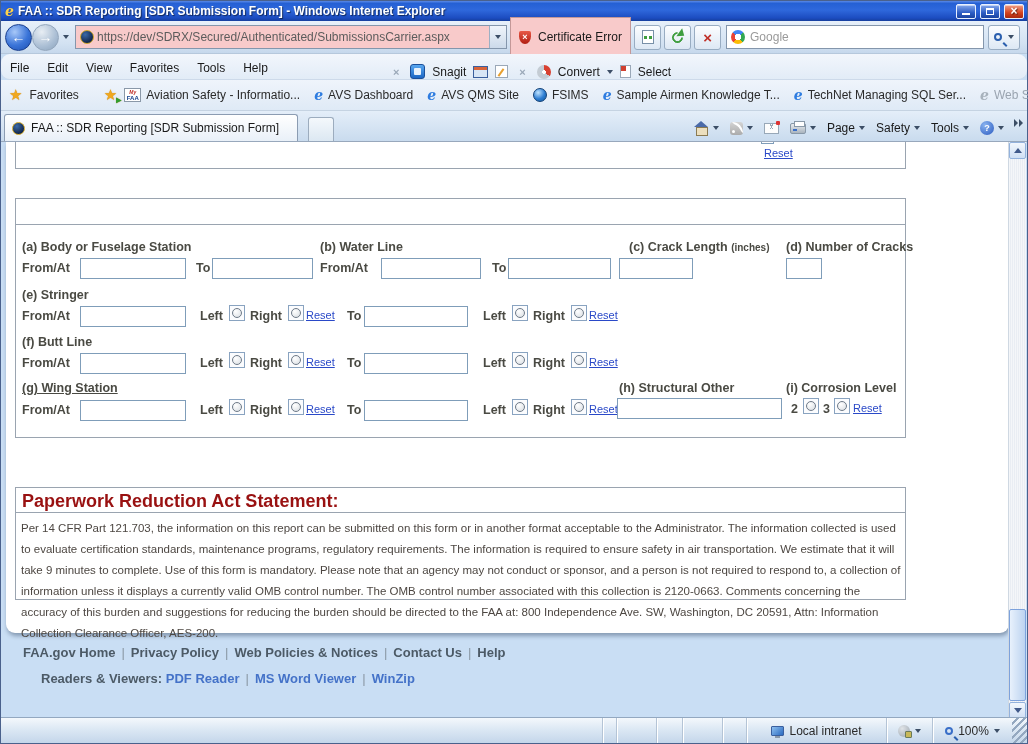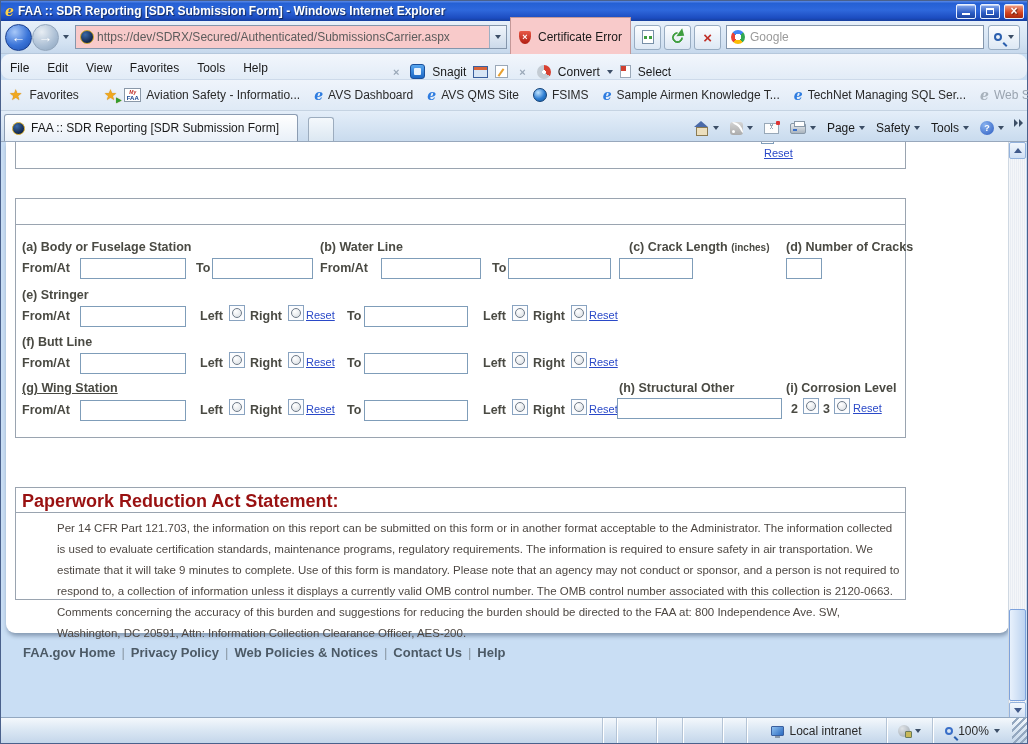--- a/index.html
+++ b/index.html
@@ -111,21 +111,21 @@
   .fbox { position:absolute; border:1px solid #9aa4b0; background:#fff; }
   .sec-title { font-size:15px; font-weight:bold; color:#991111; white-space:nowrap; }
   .hline { position:absolute; left:0; right:0; height:0; border-top:1px solid #9aa4b0; }
   .lbl { font-weight:bold; color:#4a4a43; font-size:12.5px; white-space:nowrap; }
   .lbl .unit { font-size:10px; }
   .txt { position:absolute; border:1px solid #7f9db9; height:21px; background:#fff; font:12px "Liberation Sans",sans-serif; padding:0 2px; }
   .rb { position:absolute; width:16px; height:16px; border:1px solid #89a3c0; background:#fbfcfe; display:flex; align-items:center; justify-content:center; }
   .rb i { width:10px; height:10px; border-radius:50%; border:1px solid #6e7a88; background:radial-gradient(circle at 35% 30%,#fff,#d8dde2); }
   .rlink { position:absolute; color:#2a49c8; text-decoration:underline; font-size:11px; white-space:nowrap; }
   .chk { position:absolute; width:13px; height:13px; border:1px solid #7f9db9; background:#fff; }
-  .pra-body { position:absolute; left:5px; right:4px; top:30px; font-size:11.5px; line-height:21px; color:#4d4742;margin-left:36px; }
+  .pra-body { position:absolute; left:5px; right:4px; top:30px; font-size:11.5px; line-height:21px; color:#4d4742; }
 
   
   .footer { position:absolute; left:0; top:503px; width:985px; padding-left:22px; color:#4c5a66; }
   .f-links { font-weight:bold; font-size:13px; }
   .f-links a { color:#4c5a66; text-decoration:none; }
   .f-sep { color:#8a98a4; font-weight:normal; padding:0 6px; }
   .f-readers { margin-top:11px; padding-left:18px; font-size:13px; font-weight:bold; }
   .f-readers a { color:#4472c8; text-decoration:none; font-weight:bold; }
 
   
@@ -420,20 +420,24 @@
         <span class="sec-title abs" style="left:6px; top:3px; font-size:18px;">Paperwork Reduction Act Statement:</span>
         <span class="hline" style="top:24px;"></span>
         <div class="pra-body">Per 14 CFR Part 121.703, the information on this report can be submitted on this form or in another format acceptable to the Administrator. The information collected is used to evaluate certification standards, maintenance programs, regulatory requirements. The information is required to ensure safety in air transportation. We estimate that it will take 9 minutes to complete. Use of this form is mandatory. Please note that an agency may not conduct or sponsor, and a person is not required to respond to, a collection of information unless it displays a currently valid OMB control number. The OMB control number associated with this collection is 2120-0663. Comments concerning the accuracy of this burden and suggestions for reducing the burden should be directed to the FAA at: 800 Independence Ave. SW, Washington, DC 20591, Attn: Information Collection Clearance Officer, AES-200.</div>
       </div>
     </div>
 
     <div class="footer">
       <div class="f-links">
         <a href="#">FAA.gov Home</a><span class="f-sep">|</span><a href="#">Privacy Policy</a><span class="f-sep">|</span><a href="#">Web Policies &amp; Notices</a><span class="f-sep">|</span><a href="#">Contact Us</a><span class="f-sep">|</span><a href="#">Help</a>
       </div>
+      <div class="f-readers">
+        <span>Readers &amp; Viewers:</span>
+        <a href="#">PDF Reader</a><span class="f-sep">|</span><a href="#">MS Word Viewer</a><span class="f-sep">|</span><a href="#">WinZip</a>
+      </div>
     </div>
 
     <div class="scrollbar">
       <span class="sb-btn up">
           <span class="tri-up"></span>
         </span>
       <span class="sb-thumb"></span>
       <span class="sb-btn down">
           <span class="tri-down"></span>
         </span>

